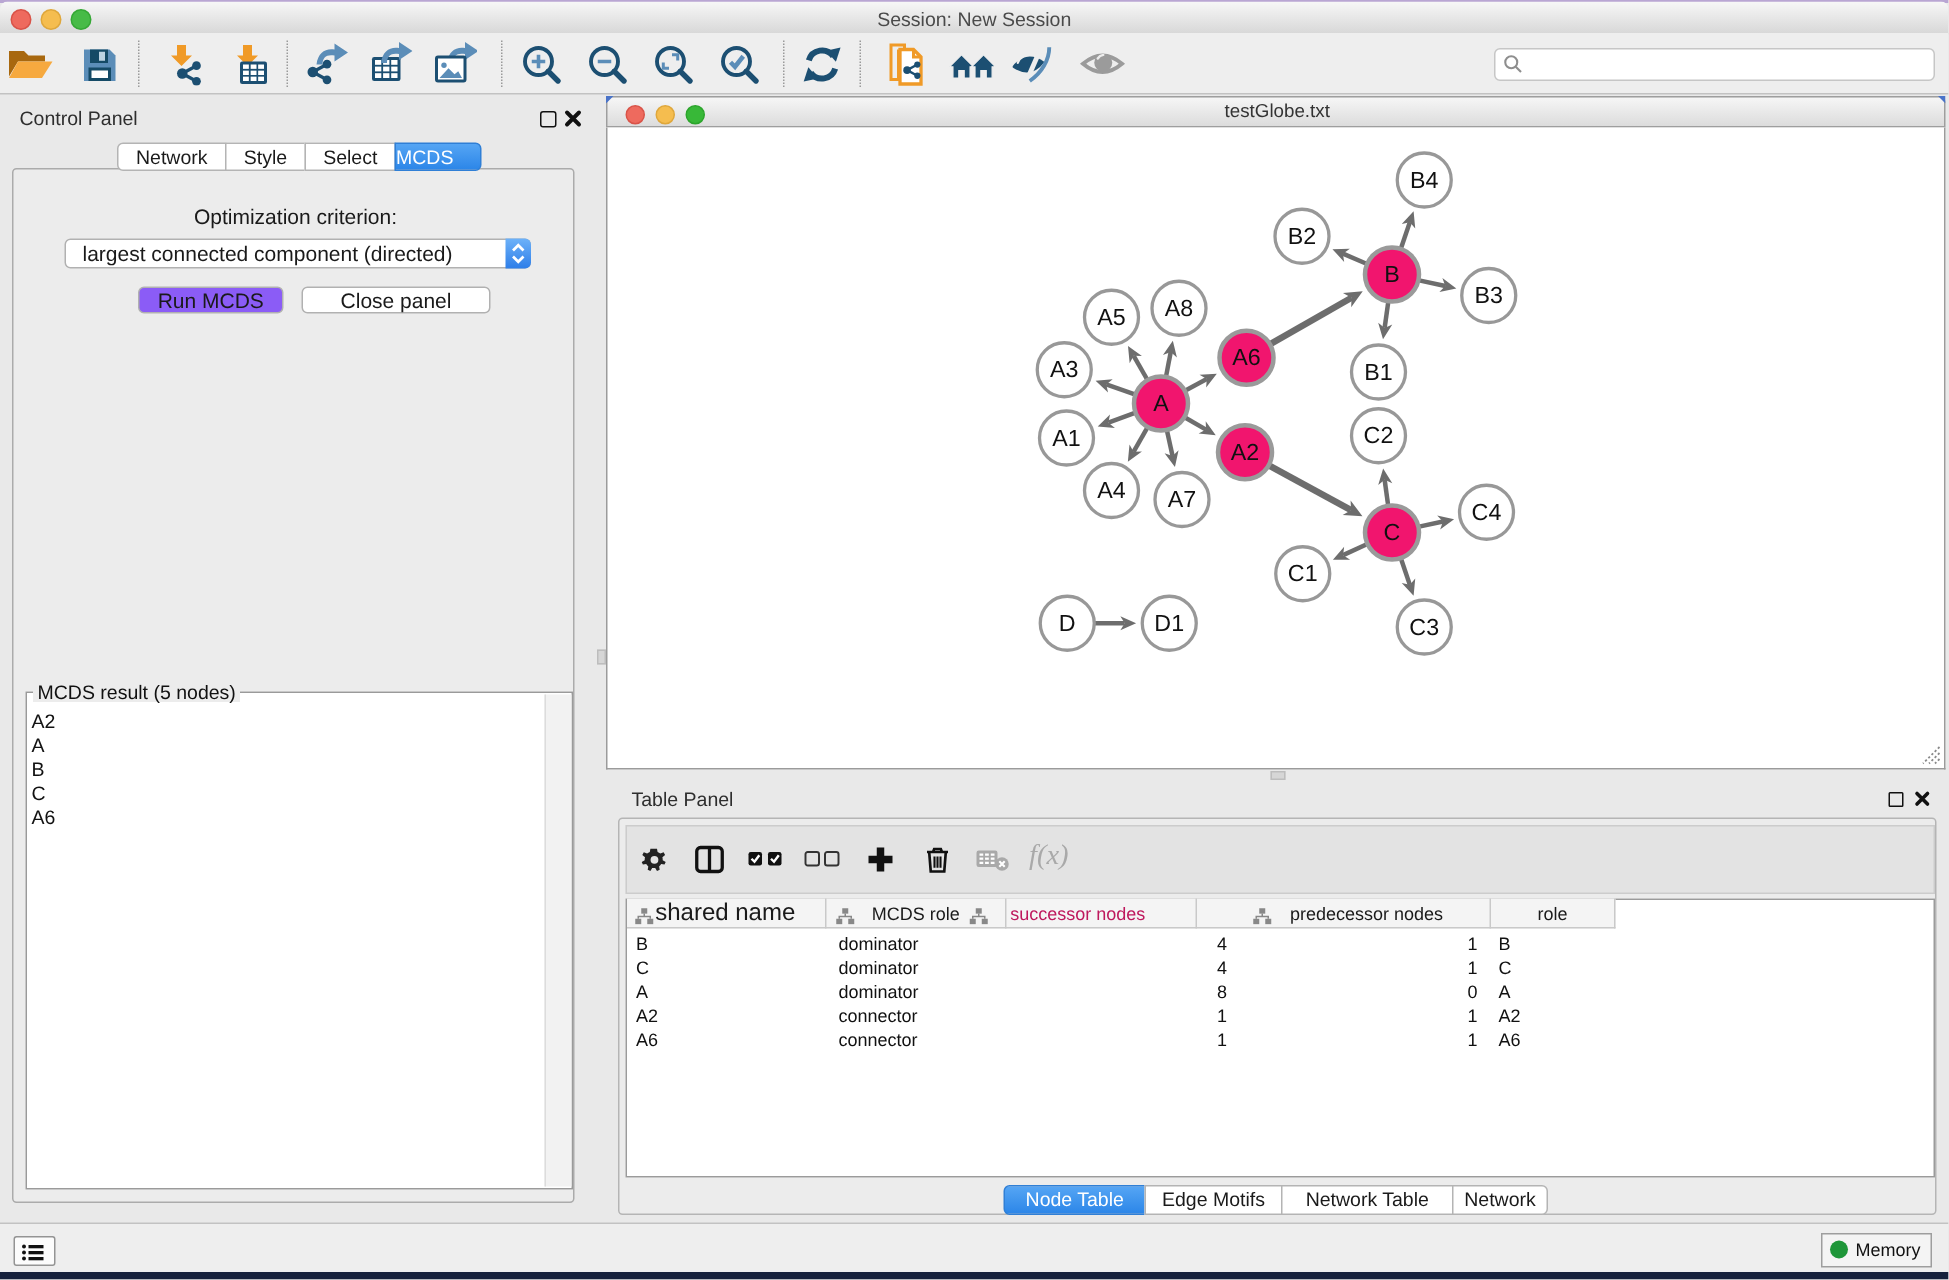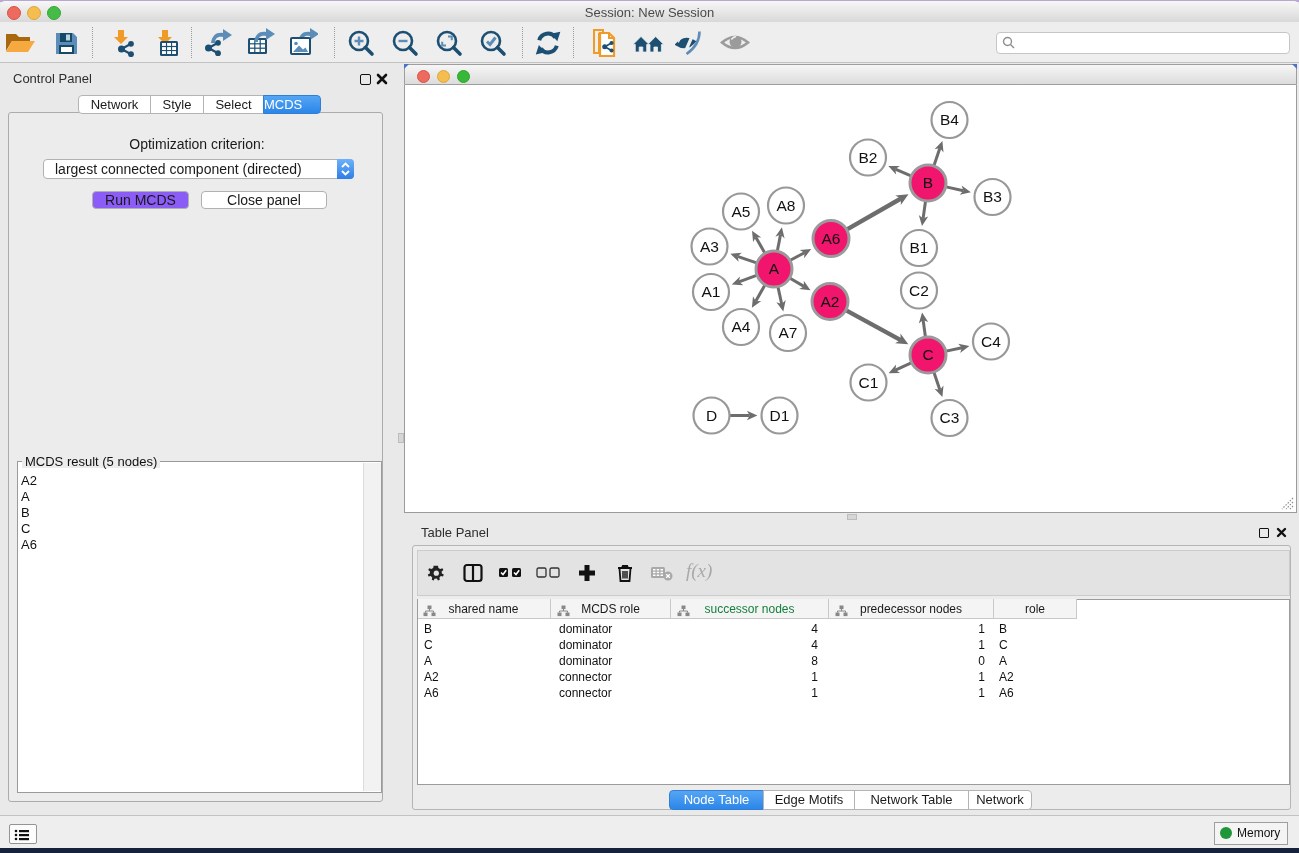--- a/index.html
+++ b/index.html
@@ -186,20 +186,21 @@
   </div>
 <div class="abs" style="left:22px;top:455px;background:#ececec;padding:0 3px;font-size:13px;color:#111;height:13px;line-height:13px">MCDS result (5 nodes)</div>
 
 <div class="abs" style="left:398px;top:433px;width:6px;height:10px;background:#d6d6d6;border:1px solid #bdbdbd;box-sizing:border-box"></div>
 <div class="abs" style="left:847px;top:514px;width:10px;height:6px;background:#d6d6d6;border:1px solid #bdbdbd;box-sizing:border-box"></div>
 
 <div class="abs" style="left:404px;top:64px;width:893px;height:21px;background:linear-gradient(#f6f6f6,#dcdcdc);border:1px solid #9e9e9e;border-radius:4px 4px 0 0;box-sizing:border-box">
   <div class="abs" style="left:12px;top:4.5px;width:11px;height:11px;border-radius:50%;background:#ee6a5e;border:0.5px solid #d95348"></div>
   <div class="abs" style="left:32px;top:4.5px;width:11px;height:11px;border-radius:50%;background:#f5bd4f;border:0.5px solid #dfa73b"></div>
   <div class="abs" style="left:52px;top:4.5px;width:11px;height:11px;border-radius:50%;background:#38b838;border:0.5px solid #2ca52c"></div>
+  <div class="abs" style="left:0;top:2px;width:893px;text-align:center;font-size:12.5px;color:#333">testGlobe.txt</div>
   <svg class="abs" style="left:-1px;top:-1px" width="5" height="5">
       <path d="M0 0 L5 0 L0 5 Z" fill="#4a73c8"></path>
     </svg>
   <svg class="abs" style="right:-1px;top:-1px" width="5" height="5">
       <path d="M0 0 L5 0 L5 5 Z" fill="#4a73c8"></path>
     </svg>
 </div>
 <div class="abs" style="left:404px;top:85px;width:893px;height:428px;background:#fff;border:1.5px solid #9b9b9b;border-top:none;box-sizing:border-box">
   <div class="abs" style="left:0;top:0"><svg width="893" height="428" viewBox="0 0 893 428">
         <line x1="351.6" y1="190.3" x2="333.9" y2="196.8" stroke="#6d6d6d" stroke-width="3.0"></line>
@@ -333,33 +334,33 @@
         <rect x="2.0" y="7.5" width="2.5" height="1.5" fill="#fff"></rect>
         <rect x="5.7" y="7.5" width="2.5" height="1.5" fill="#fff"></rect>
         <rect x="9.5" y="7.5" width="2.5" height="1.5" fill="#fff"></rect>
       </g>
       <circle cx="18" cy="13" r="4.5" fill="#a9a9a9"></circle>
       <path d="M16.2 11.2 L19.8 14.8 M19.8 11.2 L16.2 14.8" stroke="#fff" stroke-width="1.4"></path>
     </svg></div>
 <div class="abs" style="left:686px;top:560px;width:44px;font-family:'Liberation Serif',serif;font-style:italic;font-size:19px;color:#a9a9a9">f(x)</div>
 <div class="abs" style="left:417px;top:599px;width:873px;height:186px;background:#fff;border:1px solid #9b9b9b;box-sizing:border-box"></div>
 <div class="abs" style="left:418px;top:599px;width:659px;height:20px;background:#f4f4f4;border-bottom:1px solid #c9c9c9;box-sizing:border-box"></div>
-<div class="abs" style="left:417px;top:599px;width:134px;height:20px;border-right:1px solid #c9c9c9;text-align:center;line-height:20px;font-size:12px;color:#1a1a1a;white-space:nowrap;box-sizing:border-box"><div class="abs" style="left:6px;top:4px"><svg width="13" height="12" viewBox="0 0 13 12">
+<div class="abs" style="left:417px;top:599px;width:134px;height:20px;border-right:1px solid #c9c9c9;text-align:center;line-height:20px;font-size:16px;color:#1a1a1a;white-space:nowrap;box-sizing:border-box"><div class="abs" style="left:6px;top:4px"><svg width="13" height="12" viewBox="0 0 13 12">
         <rect x="4.5" y="0.5" width="4" height="3.6" fill="#888"></rect>
         <rect x="0.5" y="7.5" width="4" height="3.6" fill="#888"></rect>
         <rect x="8.5" y="7.5" width="4" height="3.6" fill="#888"></rect>
         <path d="M6.5 4 L6.5 6 M2.5 7.5 L2.5 6 L10.5 6 L10.5 7.5" stroke="#888" stroke-width="1" fill="none"></path>
       </svg></div>shared name</div>
 <div class="abs" style="left:551px;top:599px;width:120px;height:20px;border-right:1px solid #c9c9c9;text-align:center;line-height:20px;font-size:12px;color:#1a1a1a;white-space:nowrap;box-sizing:border-box"><div class="abs" style="left:6px;top:4px"><svg width="13" height="12" viewBox="0 0 13 12">
         <rect x="4.5" y="0.5" width="4" height="3.6" fill="#888"></rect>
         <rect x="0.5" y="7.5" width="4" height="3.6" fill="#888"></rect>
         <rect x="8.5" y="7.5" width="4" height="3.6" fill="#888"></rect>
         <path d="M6.5 4 L6.5 6 M2.5 7.5 L2.5 6 L10.5 6 L10.5 7.5" stroke="#888" stroke-width="1" fill="none"></path>
       </svg></div>MCDS role</div>
-<div class="abs" style="left:671px;top:599px;width:158px;height:20px;border-right:1px solid #c9c9c9;text-align:center;line-height:20px;font-size:12px;color:#15803d;white-space:nowrap;box-sizing:border-box"><div class="abs" style="left:6px;top:4px"><svg width="13" height="12" viewBox="0 0 13 12">
+<div class="abs" style="left:640px;top:599px;width:158px;height:20px;border-right:1px solid #c9c9c9;text-align:center;line-height:20px;font-size:12px;color:#be185d;white-space:nowrap;box-sizing:border-box"><div class="abs" style="left:6px;top:4px"><svg width="13" height="12" viewBox="0 0 13 12">
         <rect x="4.5" y="0.5" width="4" height="3.6" fill="#888"></rect>
         <rect x="0.5" y="7.5" width="4" height="3.6" fill="#888"></rect>
         <rect x="8.5" y="7.5" width="4" height="3.6" fill="#888"></rect>
         <path d="M6.5 4 L6.5 6 M2.5 7.5 L2.5 6 L10.5 6 L10.5 7.5" stroke="#888" stroke-width="1" fill="none"></path>
       </svg></div>successor nodes</div>
 <div class="abs" style="left:829px;top:599px;width:165px;height:20px;border-right:1px solid #c9c9c9;text-align:center;line-height:20px;font-size:12px;color:#1a1a1a;white-space:nowrap;box-sizing:border-box"><div class="abs" style="left:6px;top:4px"><svg width="13" height="12" viewBox="0 0 13 12">
         <rect x="4.5" y="0.5" width="4" height="3.6" fill="#888"></rect>
         <rect x="0.5" y="7.5" width="4" height="3.6" fill="#888"></rect>
         <rect x="8.5" y="7.5" width="4" height="3.6" fill="#888"></rect>
         <path d="M6.5 4 L6.5 6 M2.5 7.5 L2.5 6 L10.5 6 L10.5 7.5" stroke="#888" stroke-width="1" fill="none"></path>

